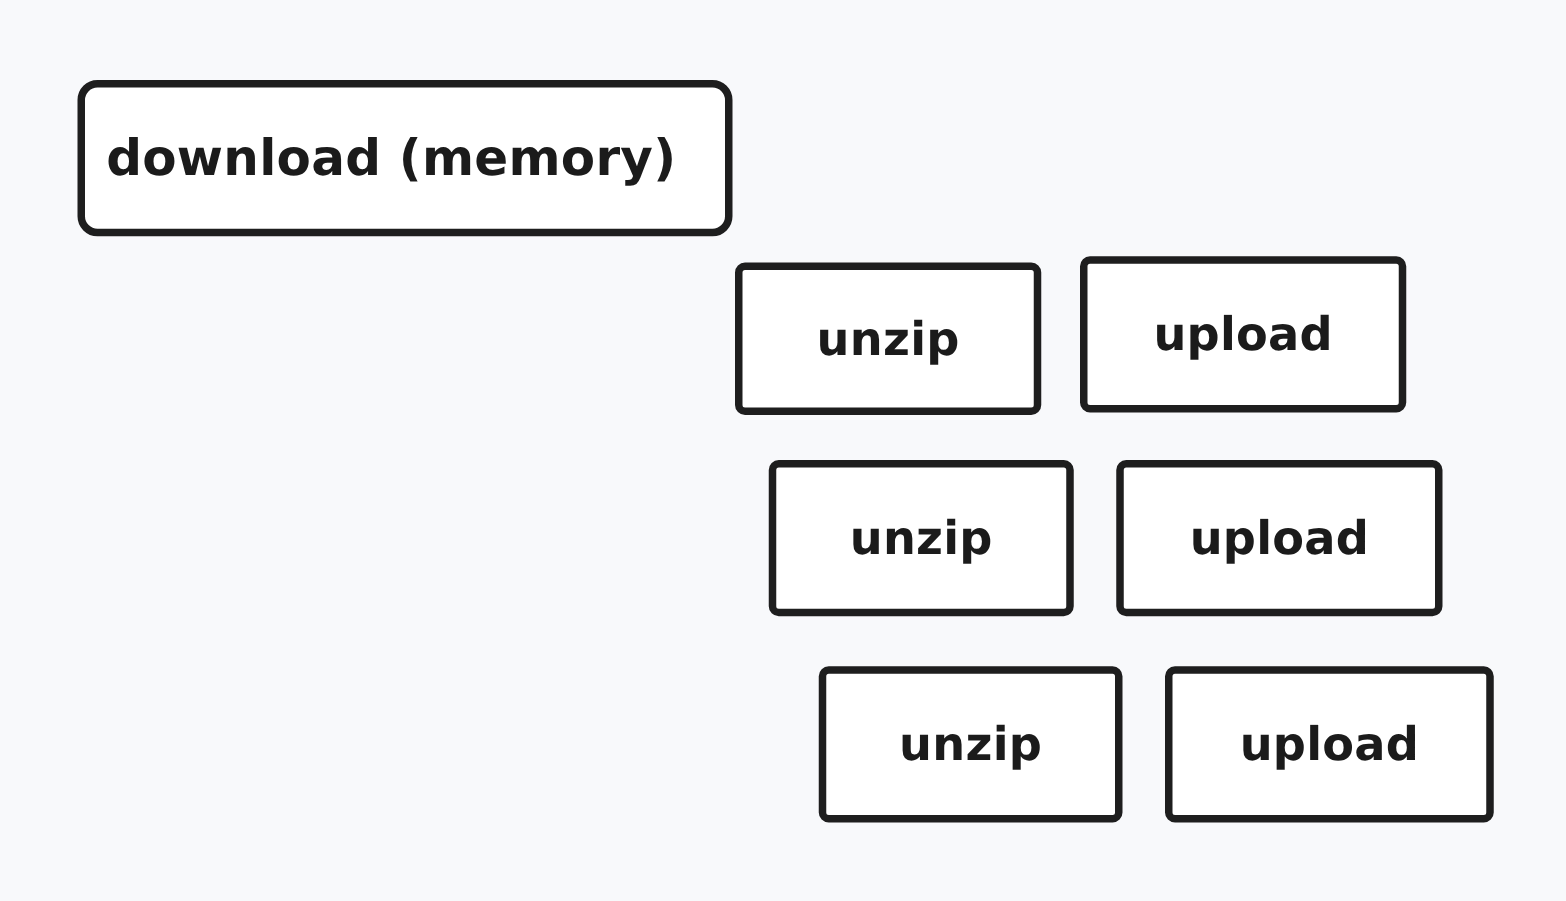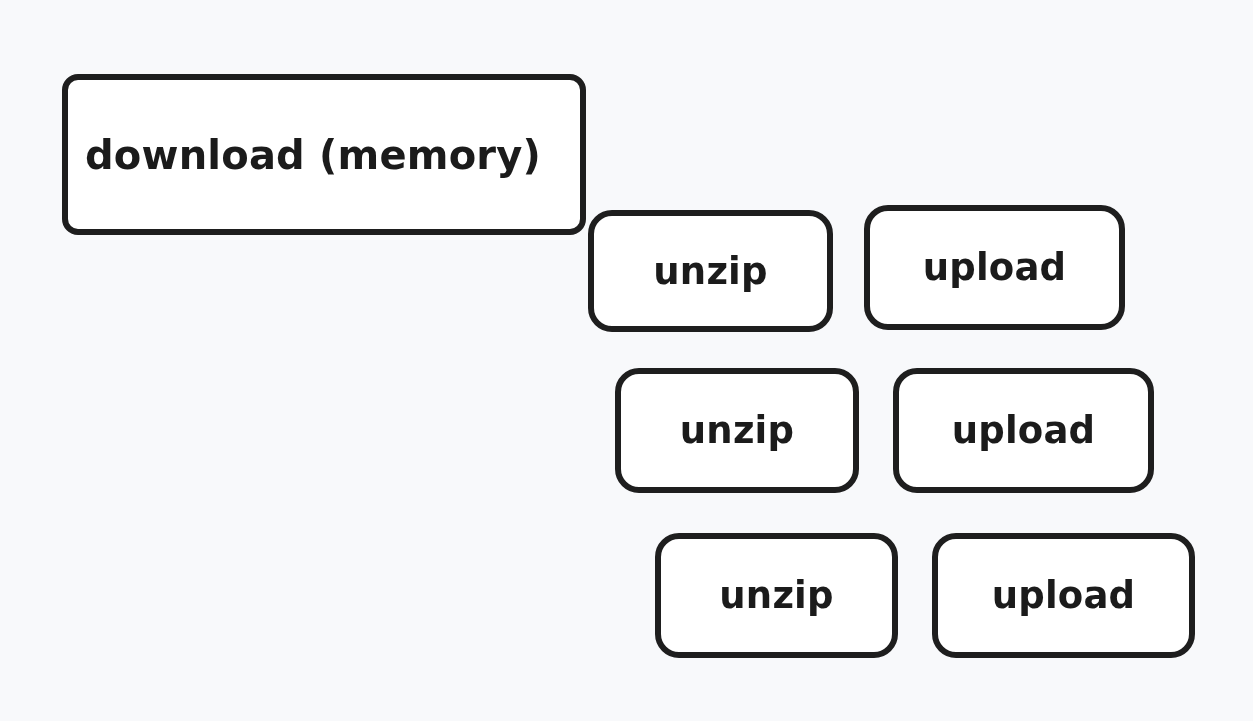--- a/index.html
+++ b/index.html
@@ -16,40 +16,40 @@
   #canvas {
     position: relative;
     width: 1253px;
     height: 721px;
   }
   .node {
     position: absolute;
     box-sizing: border-box;
     background: #ffffff;
     border: 6px solid #1e1e1e;
-    border-radius: 24px;
+    border-radius: 8px;
     display: flex;
     align-items: center;
     justify-content: center;
     cursor: pointer;
   }
   .node-label {
     color: #1b1b1b;
     font-family: "DejaVu Sans", sans-serif;
     font-weight: 700;
     letter-spacing: 0.2px;
     white-space: nowrap;
     line-height: 1;
     user-select: none;
   }
   .node-download {
     left: 62px;
-    top: 74px;
+    top: 64px;
     width: 524px;
-    height: 161px;
+    height: 125px;
     border-radius: 16px;
   }
   .node-download .node-label {
     font-size: 40px;
     padding-right: 22px;
   }
   .node-unzip-1 {
     left: 588px;
     top: 210px;
     width: 245px;

